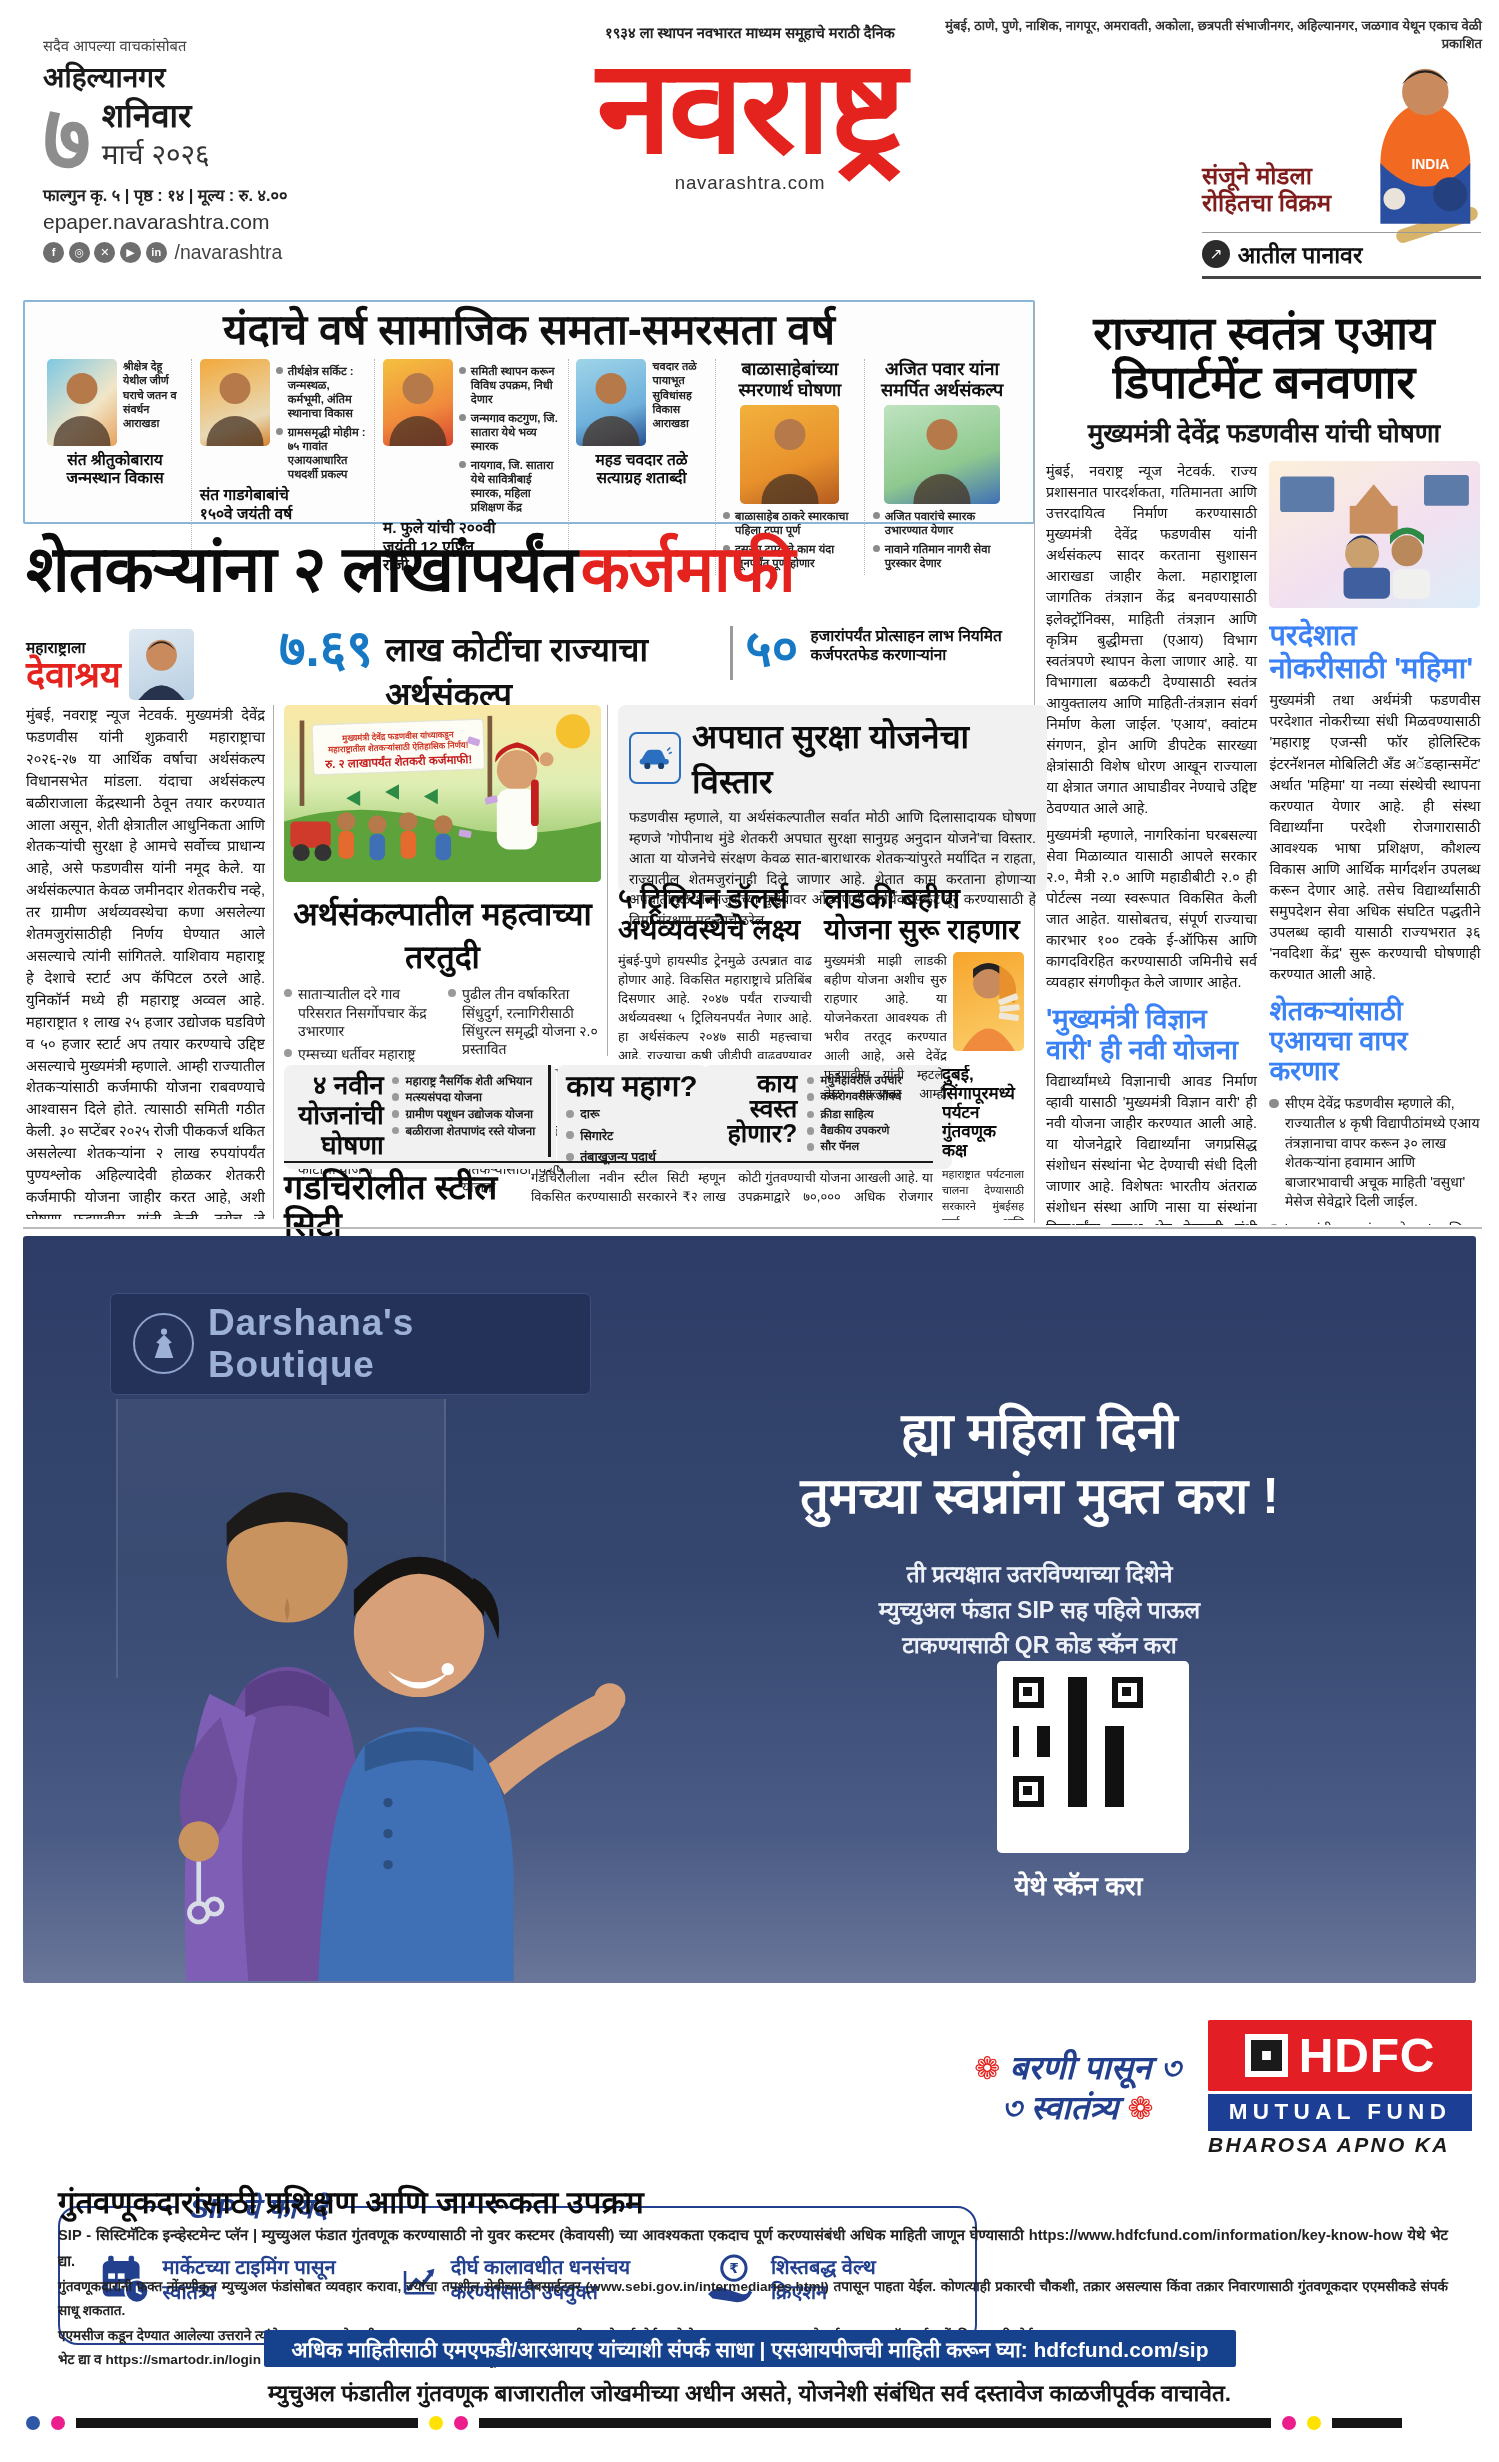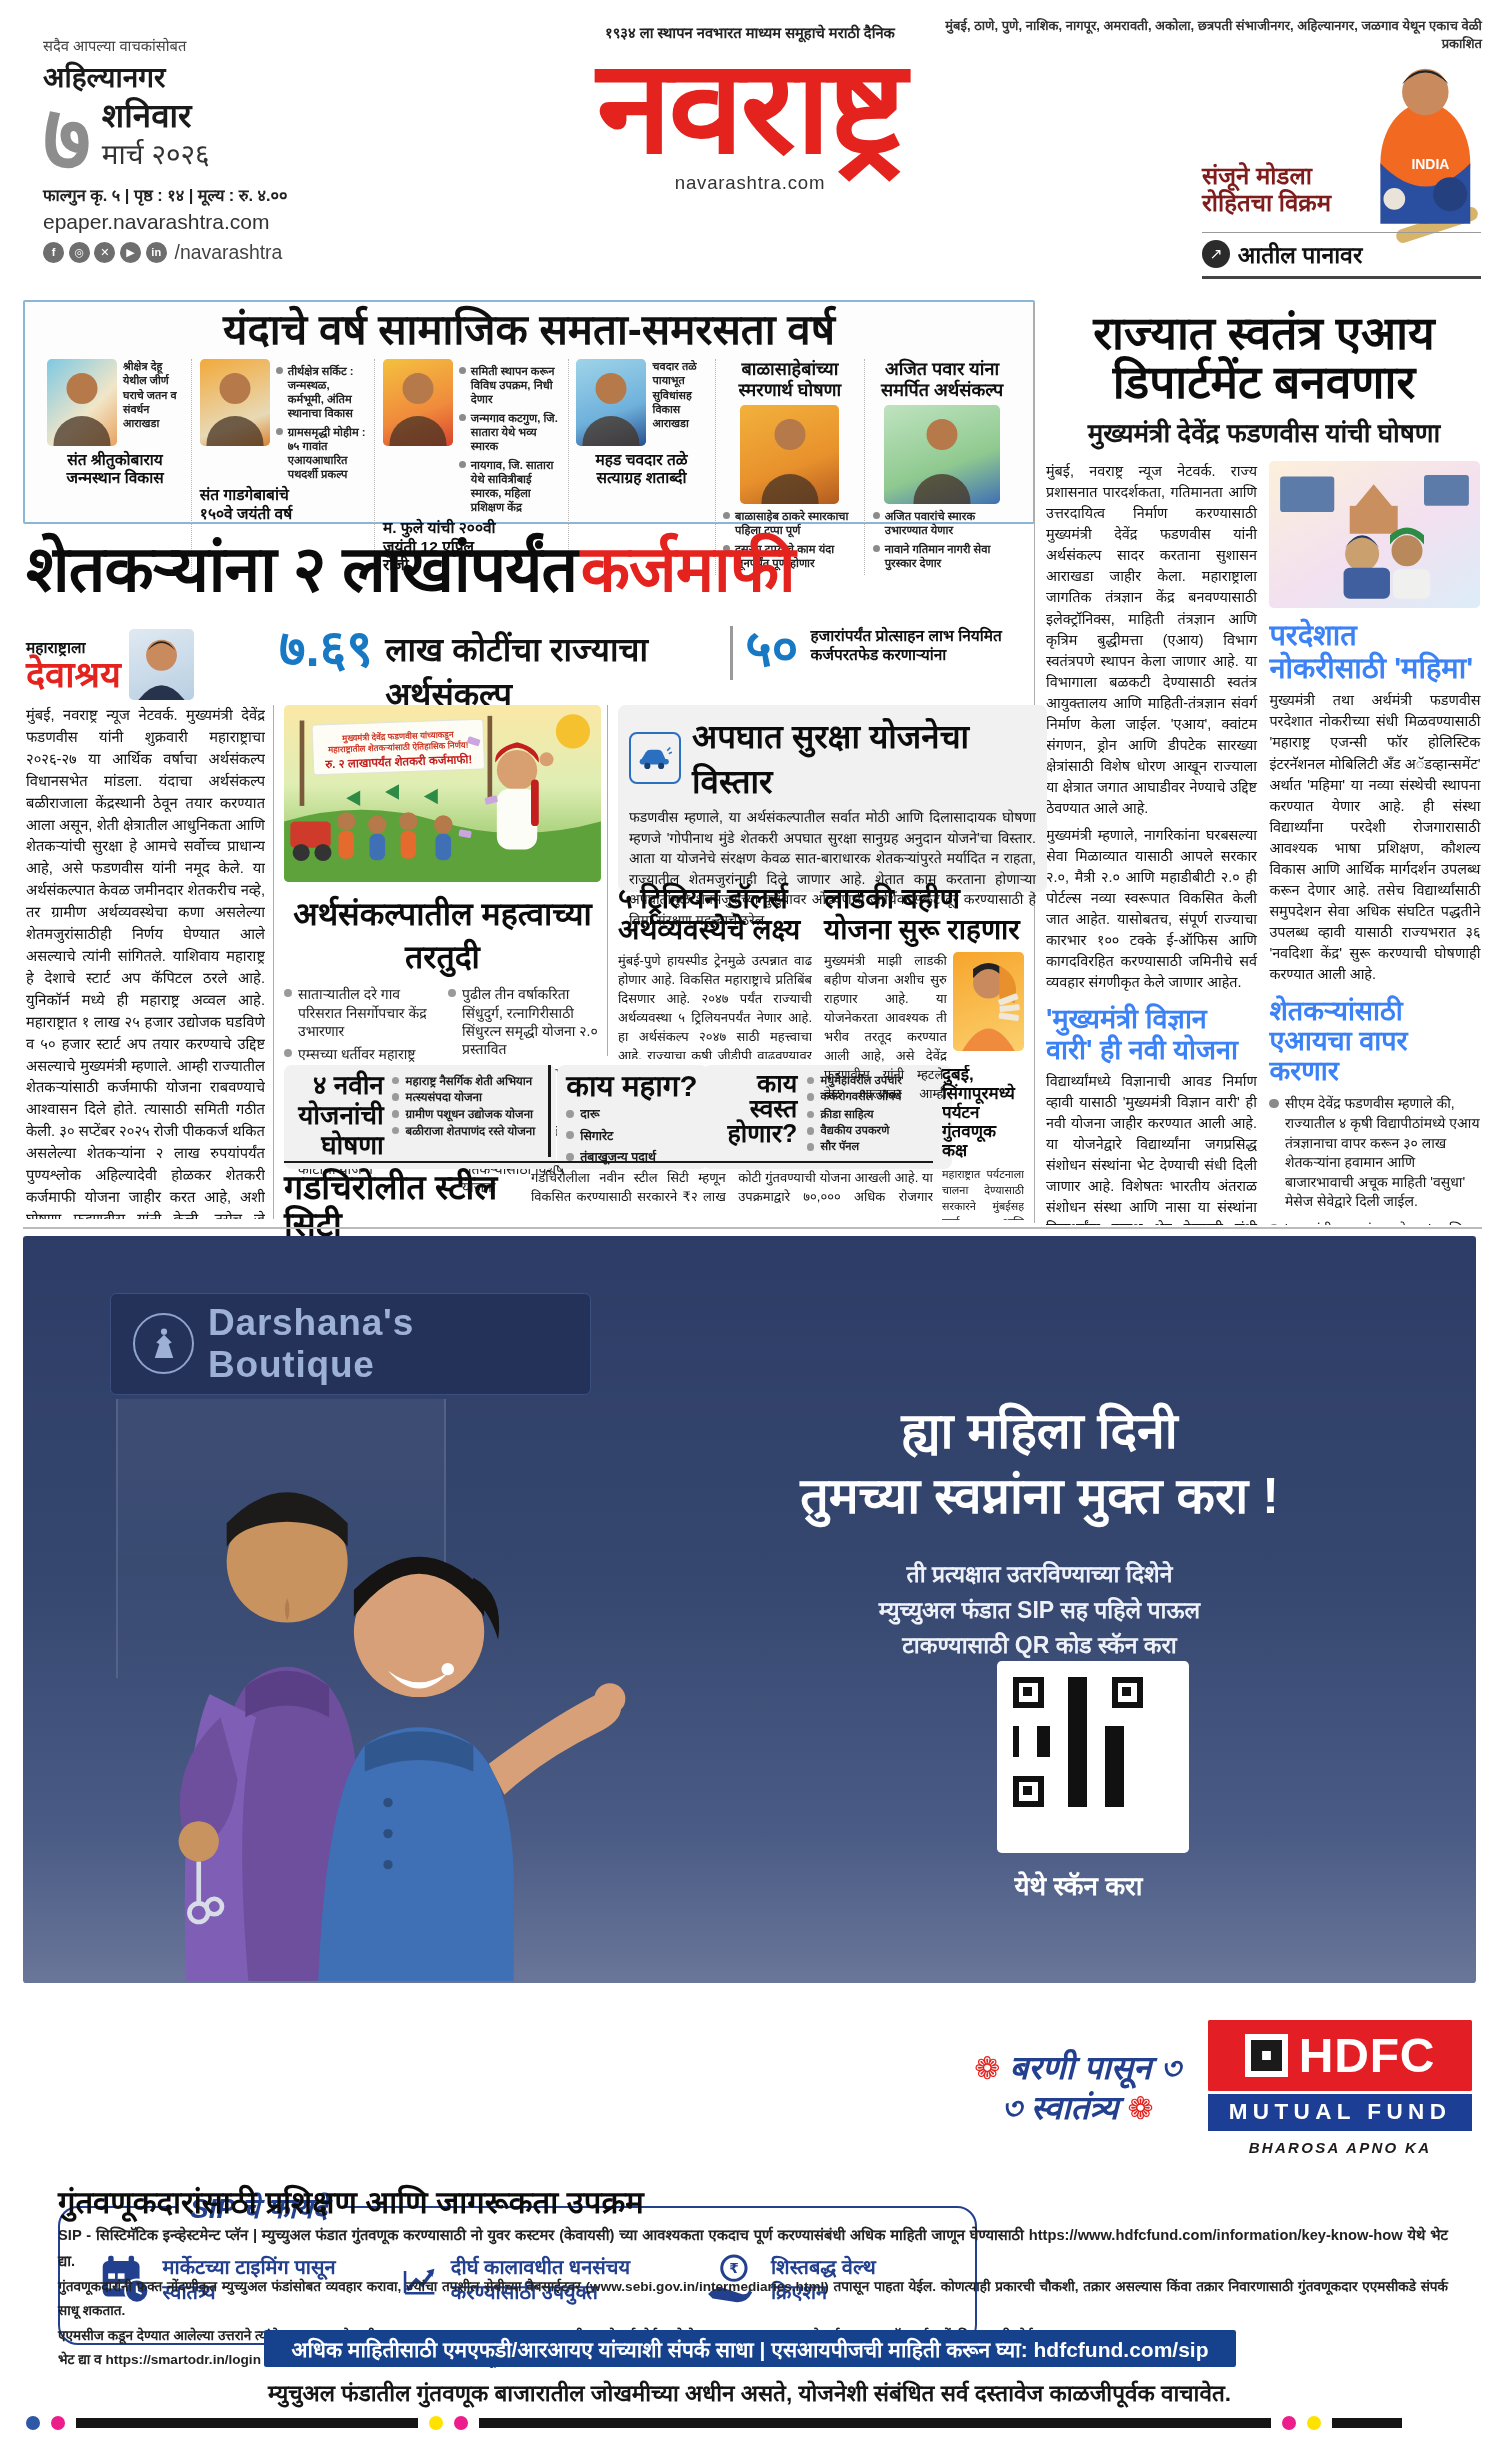--- a/index.html
+++ b/index.html
@@ -104,21 +104,21 @@
   .benefit .txt{font-size:20px;font-weight:bold;color:#23408f;line-height:1.25;}
   .barni{font-size:33px;font-weight:bold;font-style:italic;color:#23408f;line-height:1.2;text-align:center;}
   .orn{color:#e5231e;font-size:31px;}
   .hdfc{width:264px;}
   .hdfc-red{background:#e31e24;display:flex;align-items:center;justify-content:center;gap:11px;height:71px;border-radius:1.6px;}
   .hdfc-name{font-size:48px;font-weight:bold;color:#fff;letter-spacing:0.8px;}
   .hdfc-glyph{width:43px;height:43px;background:#fff;position:relative;flex:none;}
   .hdfc-glyph:before{content:"";position:absolute;inset:6.2px;background:#1a1a1a;}
   .hdfc-glyph:after{content:"";position:absolute;inset:14px;background:#fff;box-shadow:0 0 0 3.1px #1a1a1a inset;}
   .hdfc-blue{background:#1c3f95;color:#fff;text-align:center;font-size:22.5px;font-weight:bold;letter-spacing:5.4px;padding:5.4px 0;margin-top:3.1px;}
-  .hdfc-tag{font-size:15px;font-weight:bold;font-style:italic;color:#1a1a1a;text-align:center;letter-spacing:2.3px;margin-top:8px;}
+  .hdfc-tag{font-size:21px;font-weight:bold;font-style:italic;color:#1a1a1a;letter-spacing:2.3px;margin-top:2px;}
   .training-title{font-size:31px;font-weight:bold;color:#0c0c0c;}
   .fine{font-size:13.6px;font-weight:bold;color:#222;line-height:1.8;text-align:justify;}
   .contact-bar{background:#16418c;color:#fff;font-size:21px;font-weight:bold;display:flex;align-items:center;justify-content:center;border-radius:2.3px;}
   .disclaimer{font-size:22.5px;font-weight:bold;color:#161616;text-align:center;}
   .regdot{width:14px;height:14px;border-radius:50%;display:inline-block;}
   .regbar{height:9.3px;background:#151515;display:inline-block;}
   .marks{display:flex;align-items:center;gap:11px;}
 </style>
 </head>
 <body>

